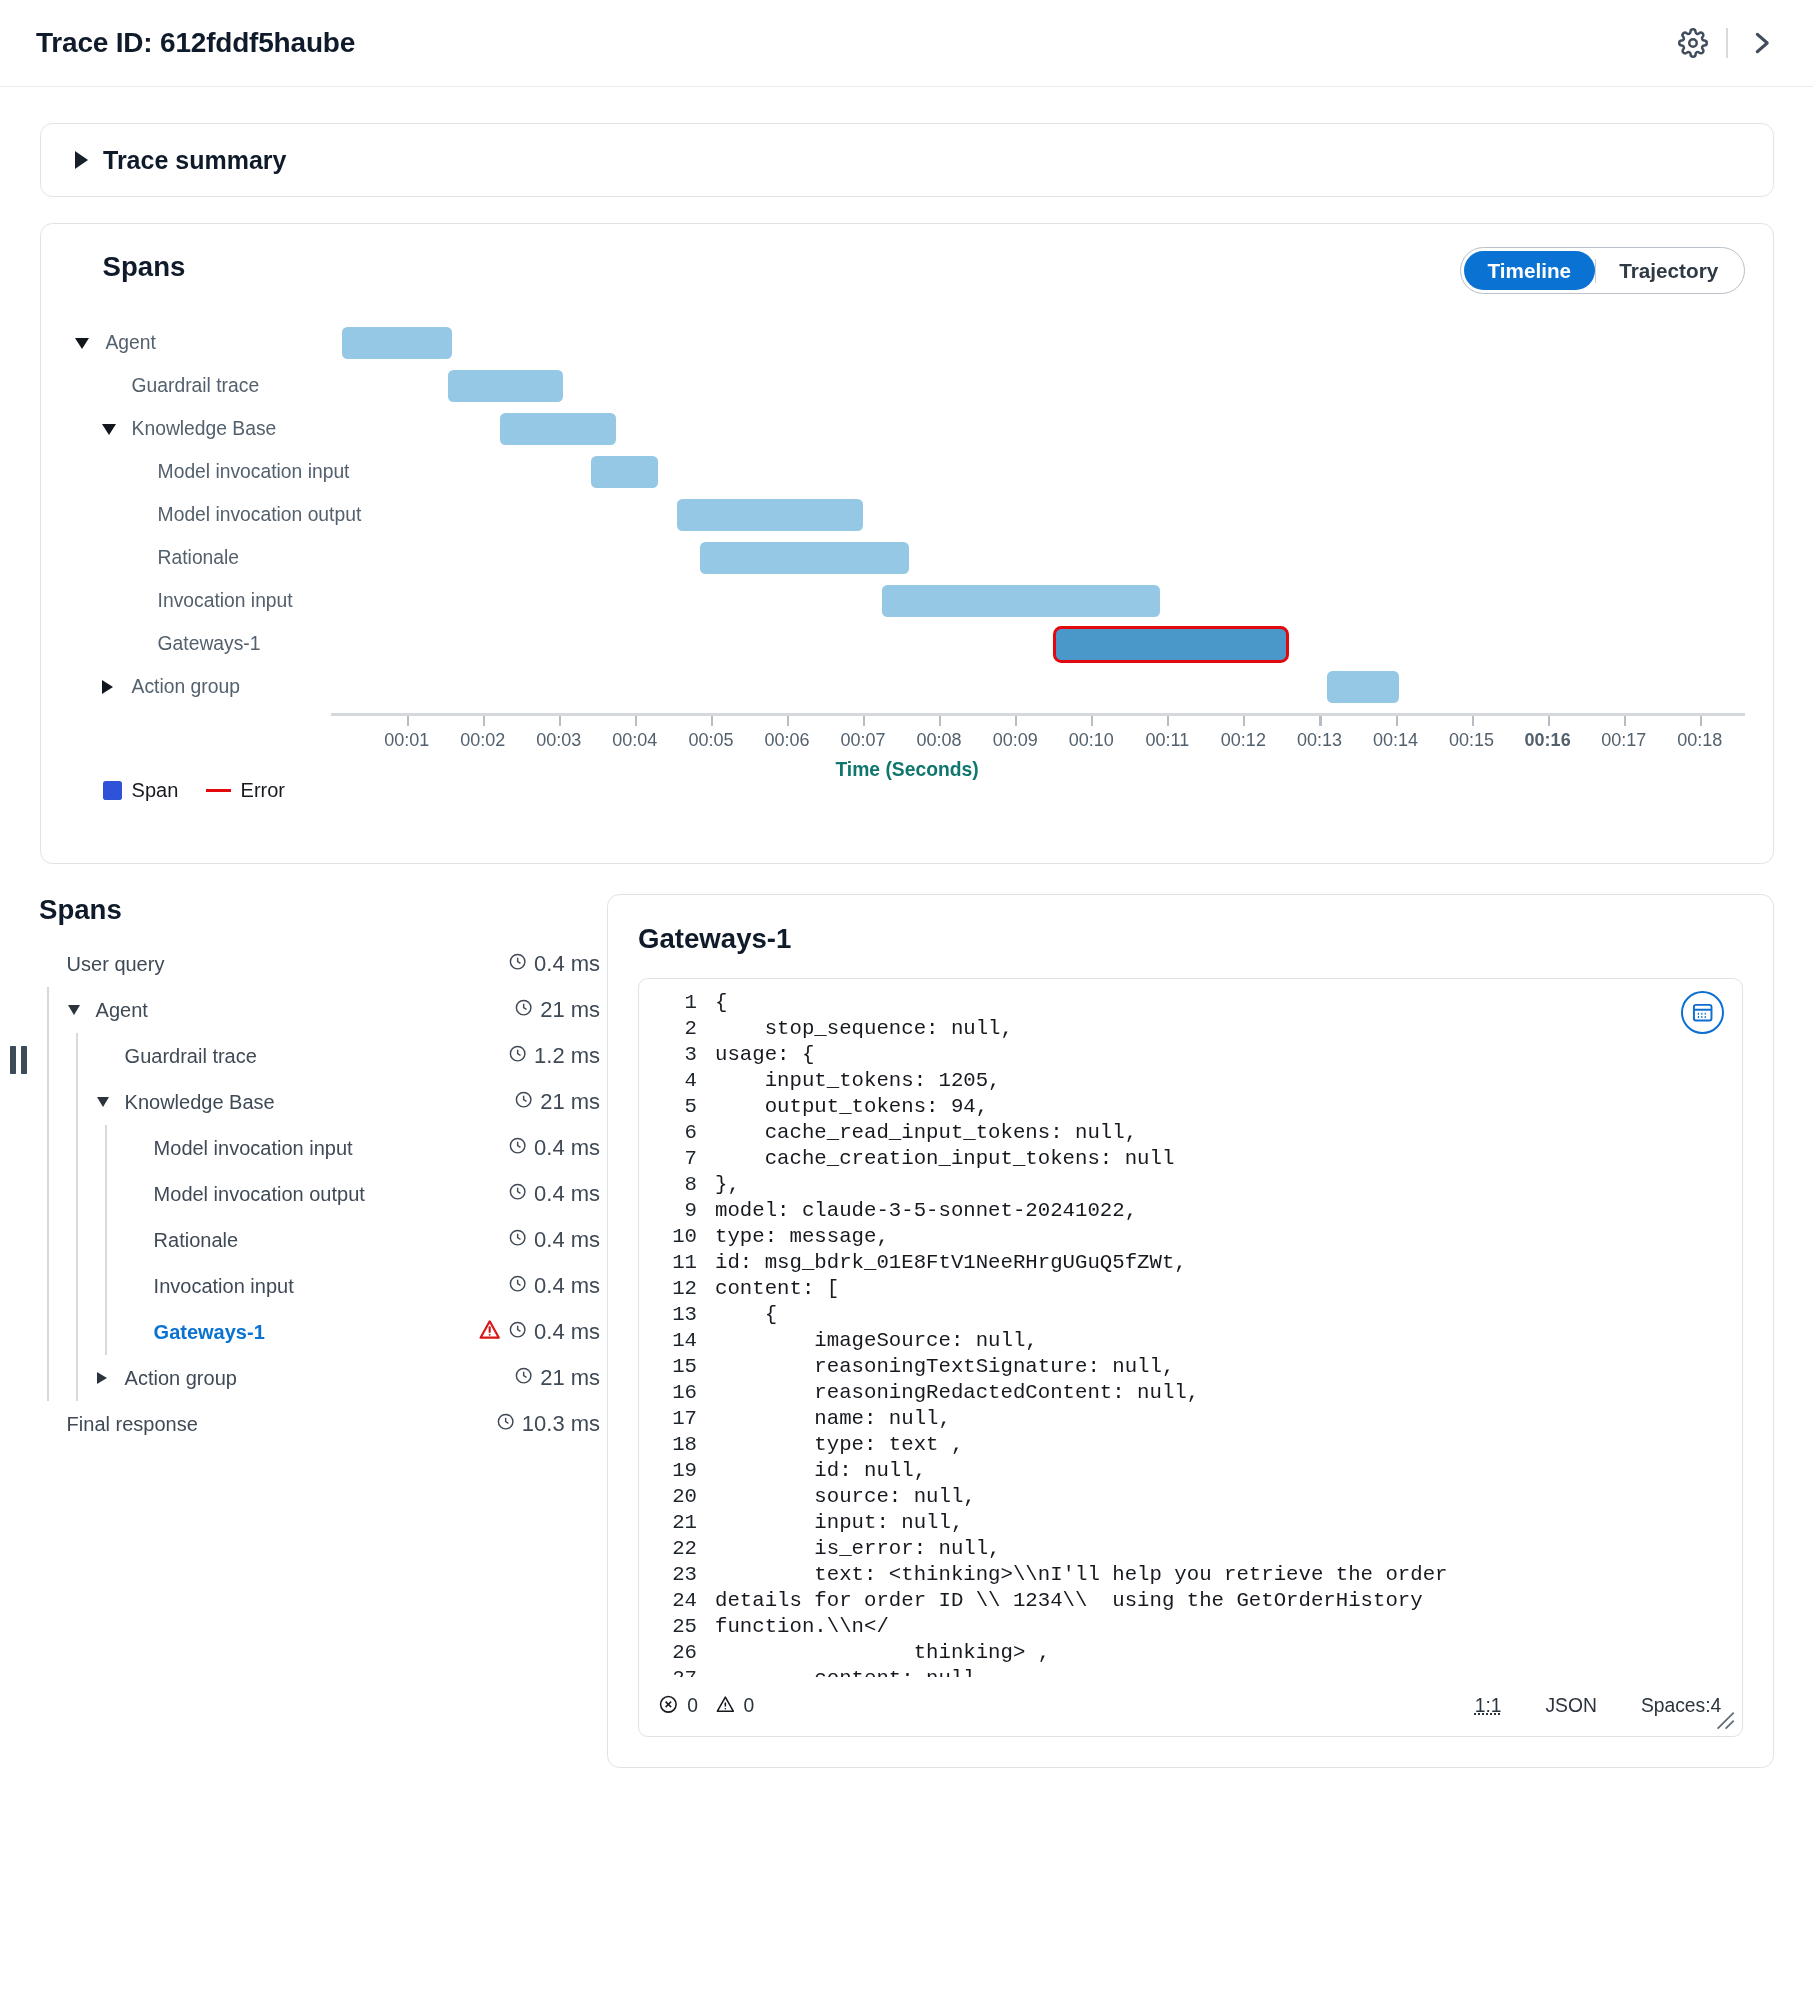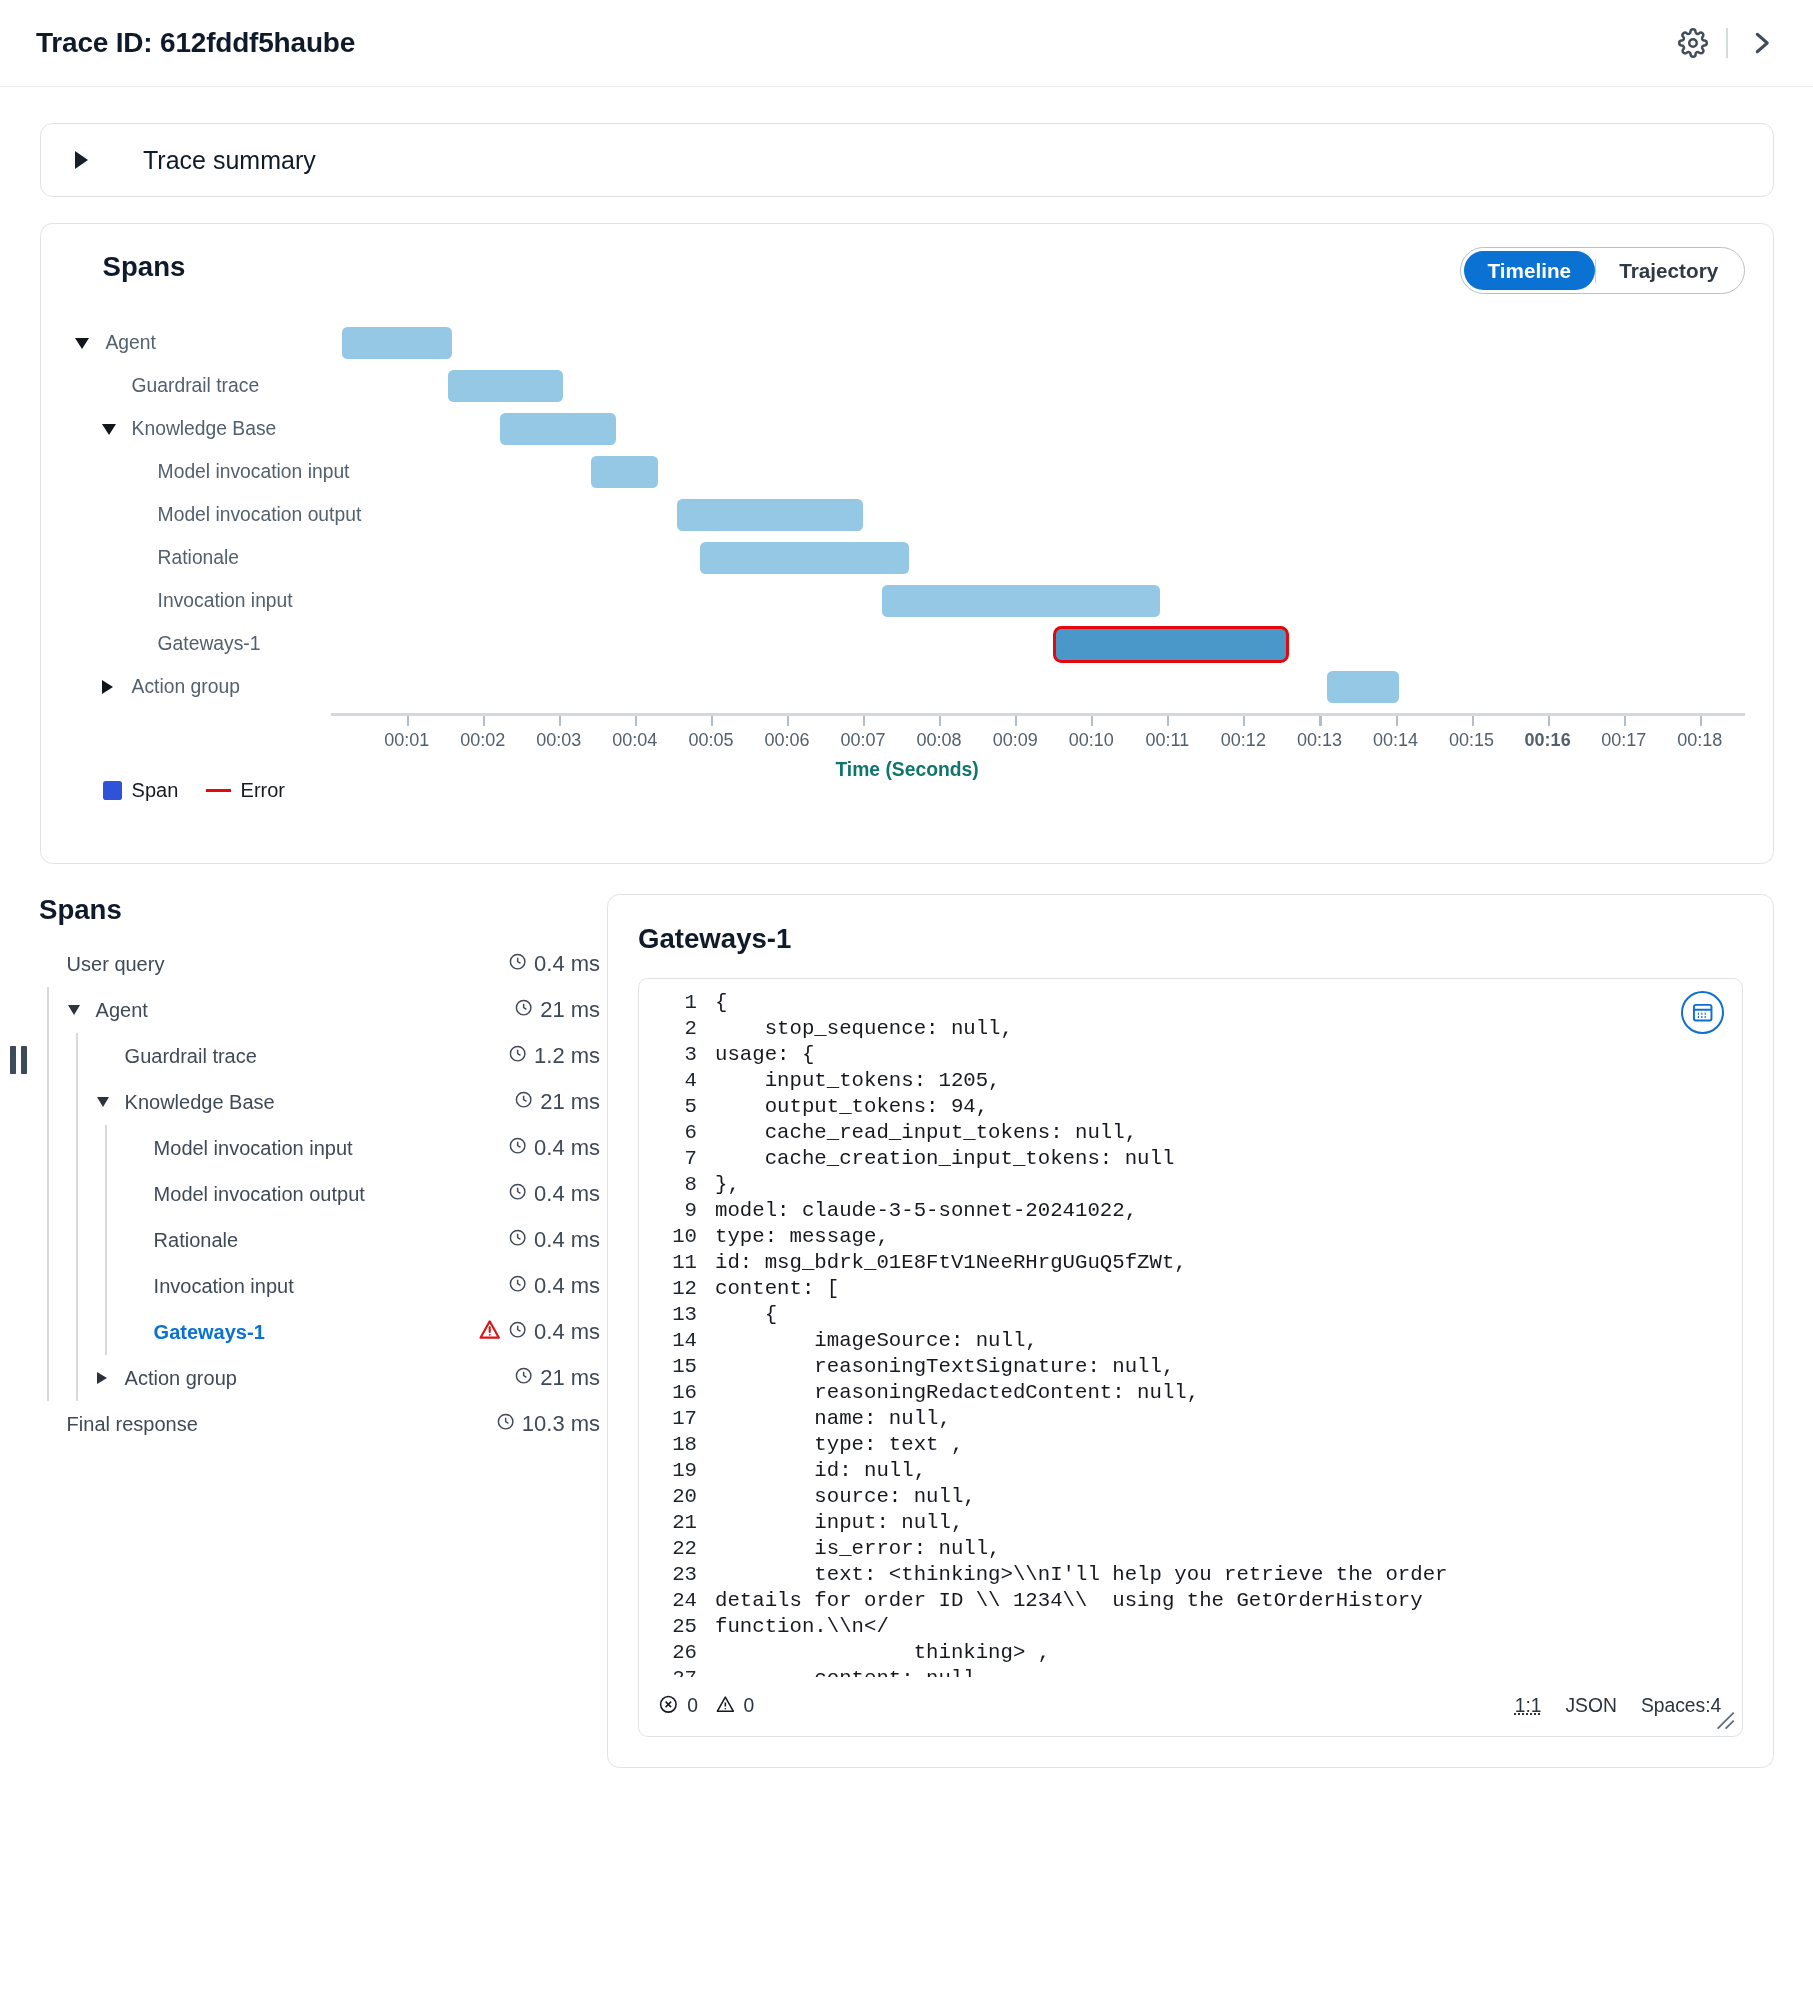--- a/index.html
+++ b/index.html
@@ -46,21 +46,21 @@
     padding-left: 34px;
     cursor: pointer;
   }
   .tri-right {
     width: 0; height: 0;
     border-left: 13.8px solid #17202a;
     border-top: 9px solid transparent;
     border-bottom: 9px solid transparent;
     margin-right: 15px;
   }
-  #trace-summary-label { font-size: 25px; font-weight: 400; color: #0f1b2a; margin-left: 40px; }
+  #trace-summary-label { font-size: 25px; font-weight: 700; color: #0f1b2a; }
 
   
   #spans-card {
     margin: 26px 40px 0 40px;
     padding: 23.4px 27.6px 27.6px 27.6px;
     position: relative;
     height: 641px;
   }
   #spans-card-head { display: flex; align-items: flex-start; }
   #spans-title { font-size: 27.6px; font-weight: 700; color: #0f1b2a; flex: 1; padding-left: 34px; padding-top: 4.1px;}
@@ -227,21 +227,21 @@
   }
   .lt { flex: 1; }
   #editor-status {
     height: 59px; flex: 0 0 59px;
     display: flex; align-items: center;
     padding: 0 20.7px 0 19.3px;
     font-size: 19.3px; color: #2b333c;
     font-family: "Liberation Sans", sans-serif;
   }
   .status-left { display: flex; align-items: center; gap: 8.3px; flex: 1; }
-  .status-right { display: flex; align-items: flex-start; gap: 24px; }
+  .status-right { display: flex; align-items: flex-start; gap: 44px; }
   #status-pos { text-decoration: underline; text-decoration-style: dotted; cursor: pointer; }
   #resize-grip {
     position: absolute; right: 6.9px; bottom: 5.5px;
     width: 19.3px; height: 19.3px; cursor: nwse-resize;
   }
 </style>
 </head>
 <body>
 
 <div id="topbar">

